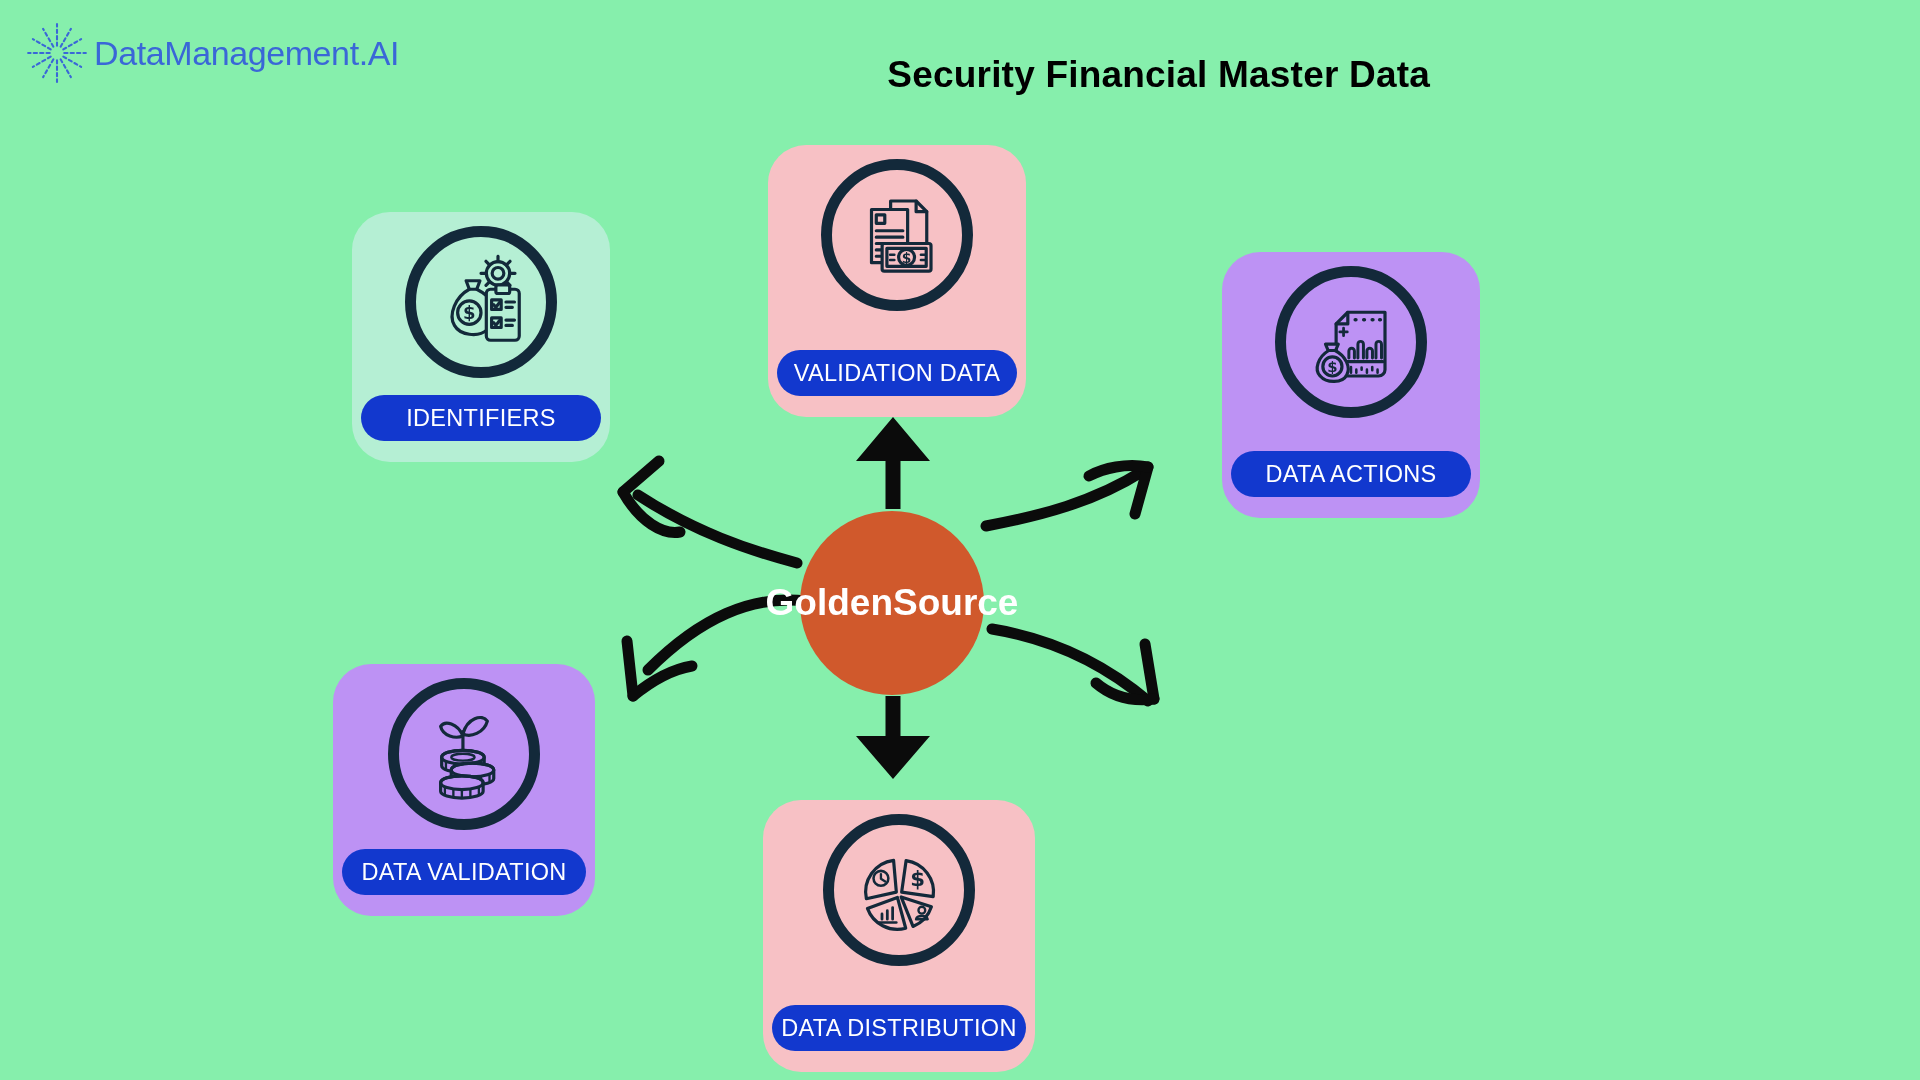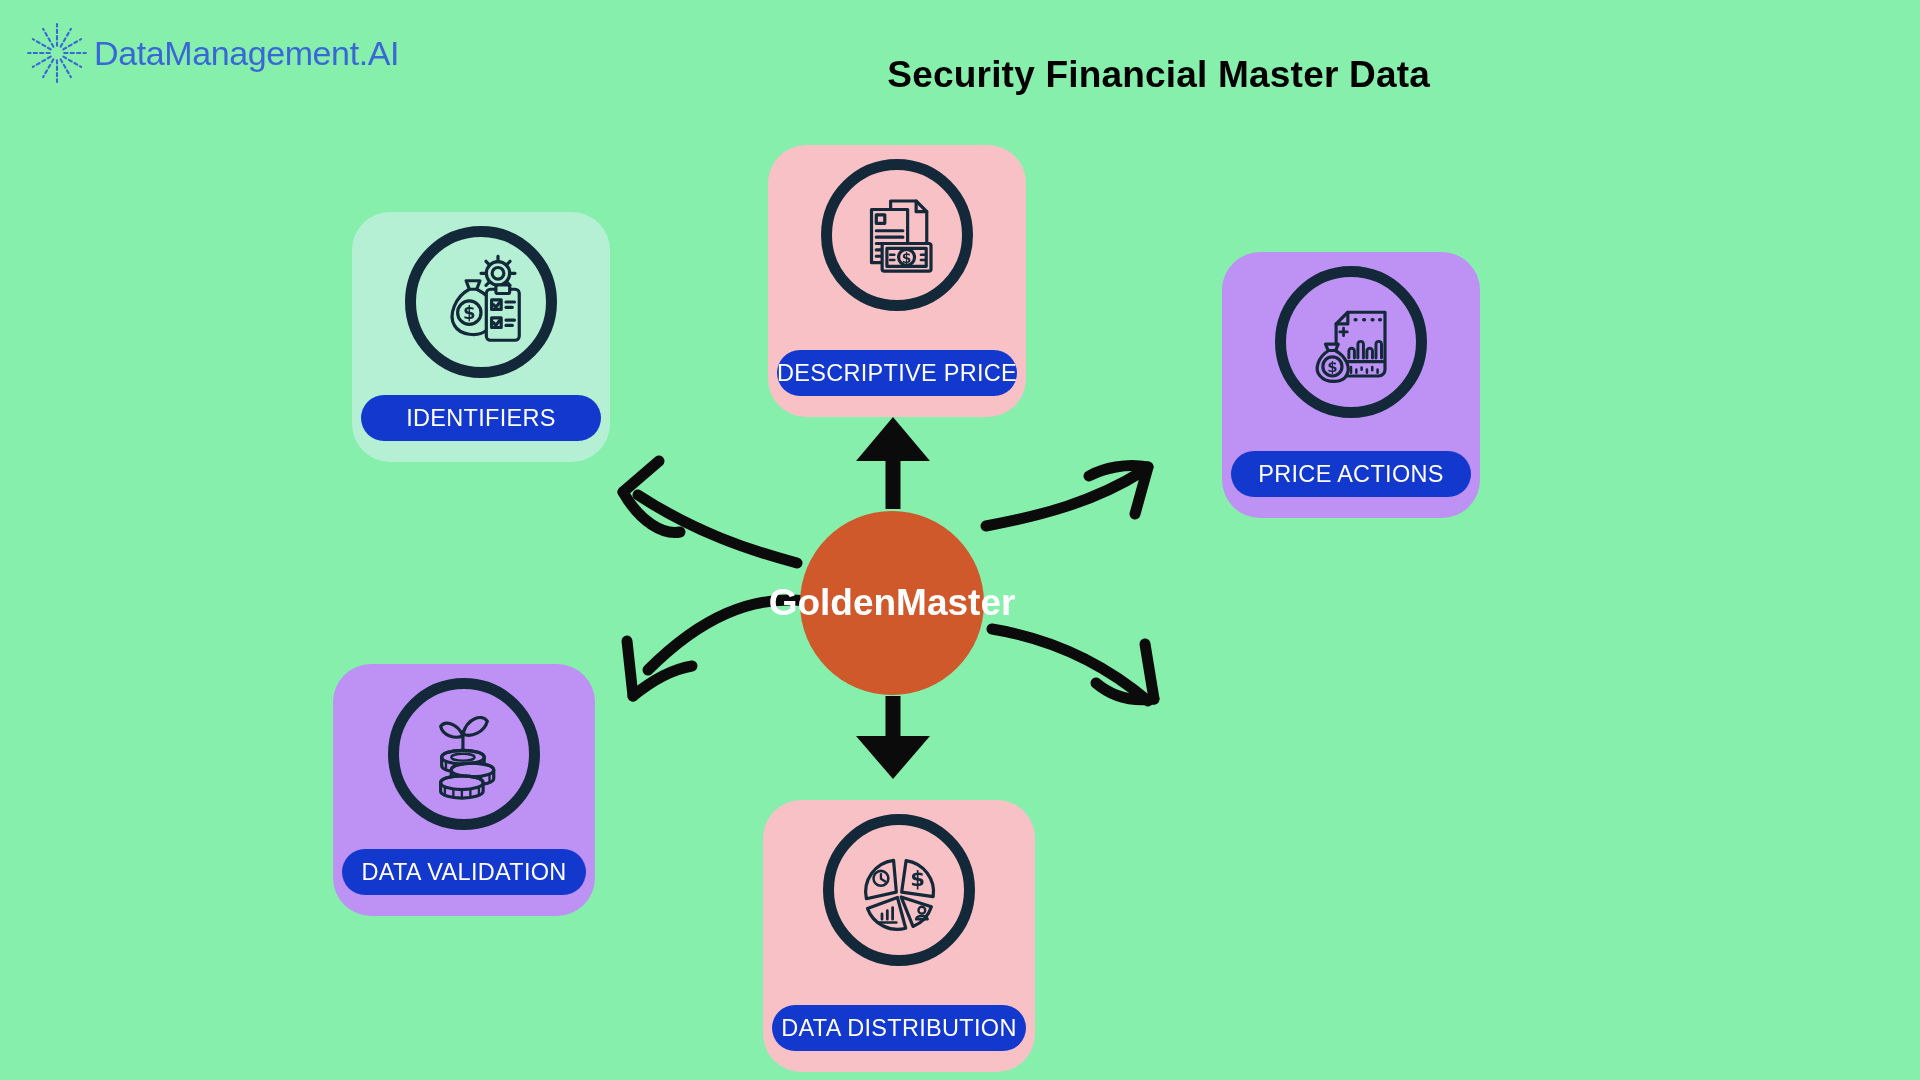--- a/index.html
+++ b/index.html
@@ -82,21 +82,21 @@
       <g>
         <path d="M992 629 C 1047 638, 1101 661, 1148 701"></path>
         <path d="M1145 644 L1154 699"></path>
         <path d="M1154 699 C 1130 702, 1110 695, 1096 683"></path>
       </g>
     </g>
   </svg>
 
   <div class="center-circle">
     <span>Golden</span>
-    <span>Master</span>
+    <span>Source</span>
   </div>
 
   <div class="node green" style="left:352px;top:212px;width:258px;height:250px">
     <div class="ring">
       <svg class="icon" width="102" height="102" viewBox="0 0 96 96" fill="none" stroke="#13293A" stroke-width="3" stroke-linecap="round" stroke-linejoin="round">
         <circle cx="64" cy="21" r="11"></circle>
         <circle cx="64" cy="21" r="5.5"></circle>
         <path d="M75 21 h5 M53 21 h-5 M64 10 v-5 M64 32 v5 M71.8 13.2 l3.5 -3.5 M56.2 13.2 l-3.5 -3.5 M71.8 28.8 l3.5 3.5 M56.2 28.8 l-3.5 3.5"></path>
         <path d="M34 28 h13 l-3 8 h-7 z"></path>
         <path d="M37 36 C 24 43, 17 60, 23 70 C 28 79, 45 82, 54 74"></path>
@@ -127,21 +127,21 @@
         <rect x="28.5" y="29" width="8" height="8"></rect>
         <path d="M28.5 44 h25 M28.5 50 h25 M28.5 56 h25 M28.5 62 h25 M28.5 68 h11"></path>
         <rect x="34" y="56" width="46" height="26" rx="2" fill="#F7C1C5"></rect>
         <rect x="38.5" y="60.5" width="37" height="17"></rect>
         <circle cx="57" cy="69" r="7.5"></circle>
         <text x="57" y="74" font-size="13" font-weight="bold" text-anchor="middle" fill="#13293A" stroke="none" font-family="'DejaVu Sans',sans-serif">$</text>
         <path d="M41.5 66.5 h4 M41.5 71.5 h4 M70.5 66.5 h4 M70.5 71.5 h4" stroke-width="2.4"></path>
       </svg>
     </div>
     <div class="pill">
-      <span>DESCRIPTIVE PRICE</span>
+      <span>VALIDATION DATA</span>
     </div>
   </div>
 
   <div class="node purple" style="left:1222px;top:252px;width:258px;height:266px">
     <div class="ring">
       <svg class="icon" width="102" height="102" viewBox="0 0 96 96" fill="none" stroke="#13293A" stroke-width="3" stroke-linecap="round" stroke-linejoin="round">
         <path d="M34 31 L45 20 H80 V74 a6 6 0 0 1 -6 6 H40 a6 6 0 0 1 -6 -6 Z"></path>
         <path d="M45 20 v11 h-11"></path>
         <path d="M52 27 h0.6 M60 27 h0.6 M68 27 h0.6 M75 27 h0.6" stroke-width="3.4"></path>
         <path d="M41 35 v7 M37.5 38.5 h7" stroke-width="2.6"></path>
@@ -151,21 +151,21 @@
         <path d="M71.5 63 v-13 a2.6 2.6 0 0 1 5.2 0 V63" stroke-width="2.8"></path>
         <path d="M44 66.5 h34"></path>
         <path d="M48 71.5 v5.5 M53 74 v3 M58 72 v2 M63 74 v3 M68 71.5 v3 M73 74 v3" stroke-width="2.4"></path>
         <path d="M24 50 h12 l-2.5 6 h-7 z" fill="#BD92F4"></path>
         <path d="M27 56 C 17 62, 13 74, 19 80 C 25 87, 40 87, 44 79 C 48 72, 43 61, 33 56 Z" fill="#BD92F4"></path>
         <circle cx="30.5" cy="71" r="9"></circle>
         <text x="30.5" y="76" font-size="14" font-weight="bold" text-anchor="middle" fill="#13293A" stroke="none" font-family="'DejaVu Sans',sans-serif">$</text>
       </svg>
     </div>
     <div class="pill">
-      <span>PRICE ACTIONS</span>
+      <span>DATA ACTIONS</span>
     </div>
   </div>
 
   <div class="node purple" style="left:333px;top:664px;width:262px;height:252px">
     <div class="ring">
       <svg class="icon" width="102" height="102" viewBox="0 0 96 96" fill="none" stroke="#13293A" stroke-width="3" stroke-linecap="round" stroke-linejoin="round">
         <path d="M47 44 V27"></path>
         <path d="M47 31 C 42 19, 30 16, 26 22 C 28 31, 40 34, 47 31 Z"></path>
         <path d="M47 29 C 51 14, 65 10, 70 17 C 67 28, 54 33, 47 29 Z"></path>
         <path d="M27 51 a20 6.5 0 0 1 40 0 v8 a20 6.5 0 0 1 -40 0 z" fill="#BD92F4"></path>

